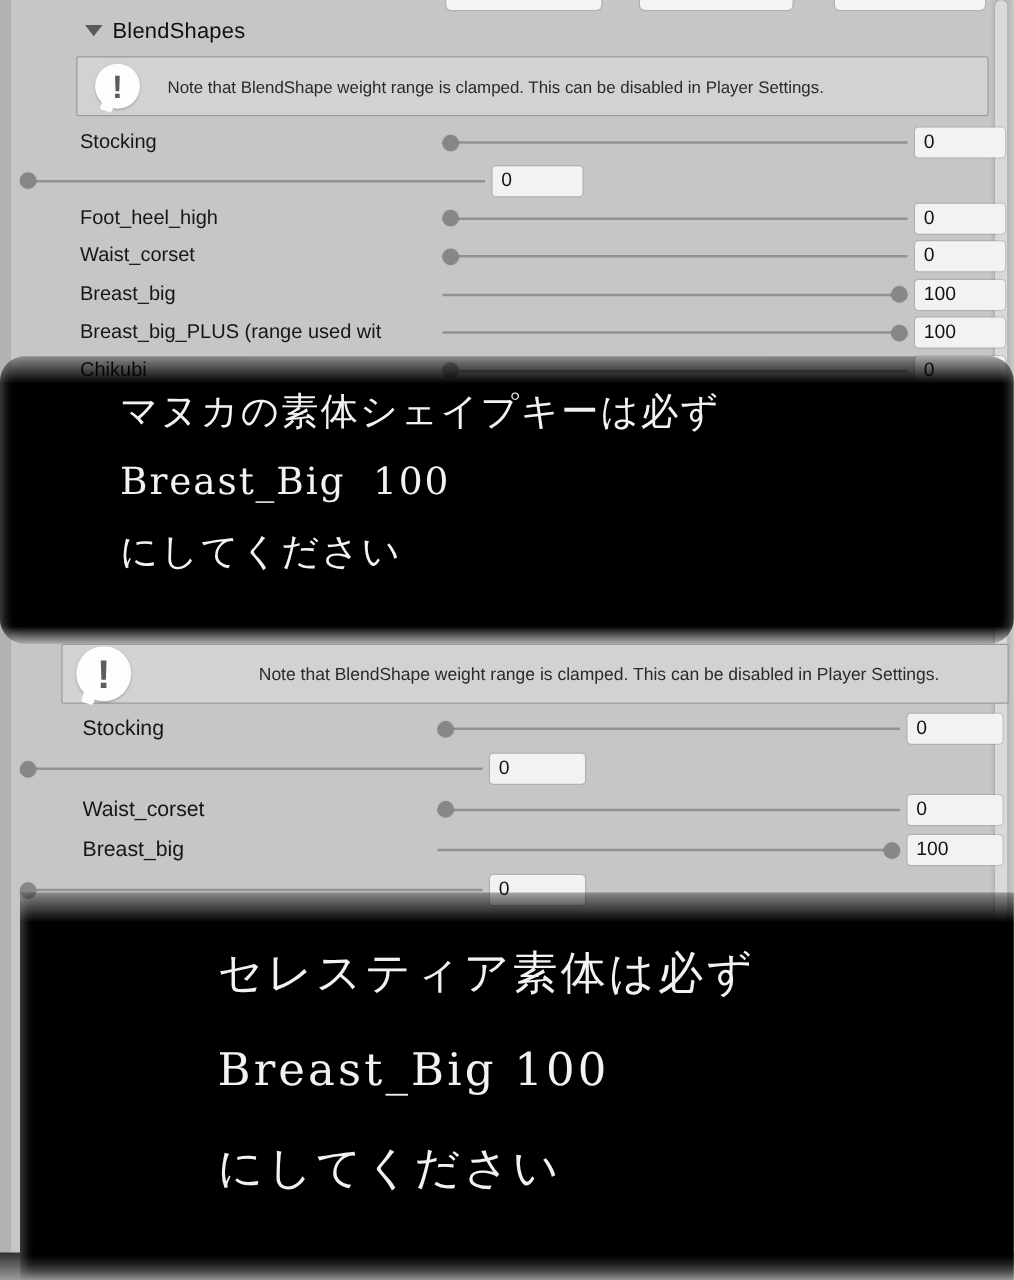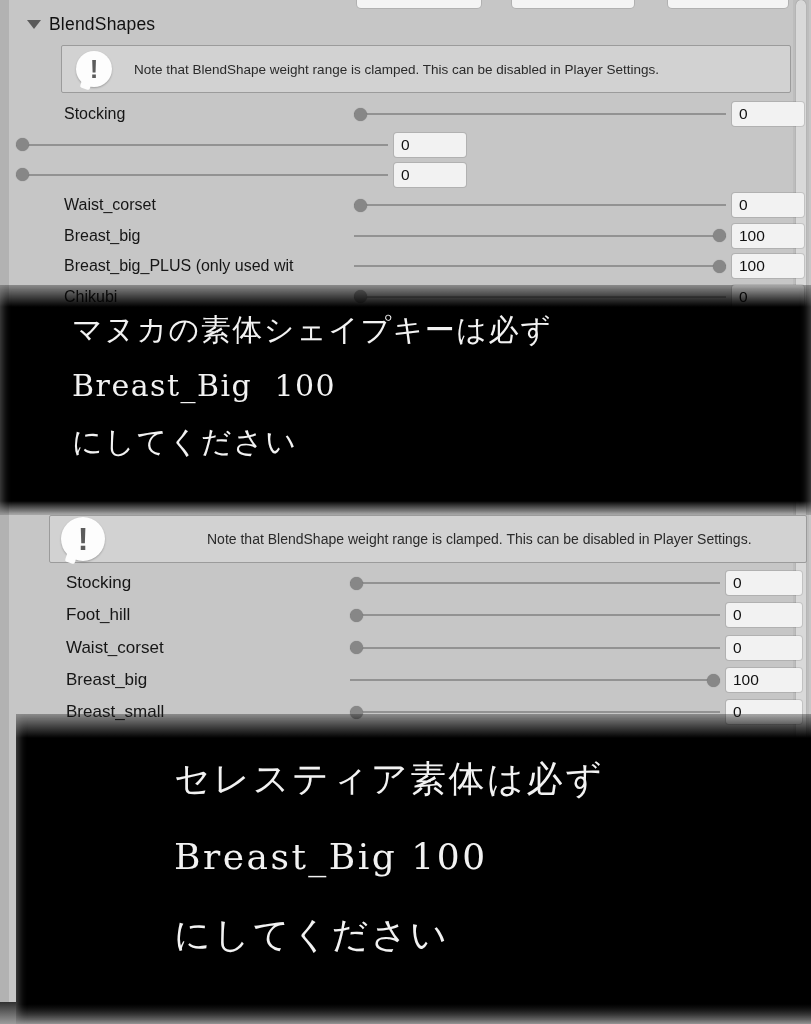--- a/index.html
+++ b/index.html
@@ -19,21 +19,21 @@
   .scrollbar .thumb{position:absolute;left:3px;top:0;width:10px;height:100%;background:#d9d9d9;border-radius:5px;}
 
   
   .top-fields{position:absolute;top:0;left:0;width:811px;height:9px;z-index:1;}
   .top-fields .pf{position:absolute;top:-6px;height:14px;background:#f4f4f4;border-radius:4px;box-shadow:0 0 0 1px rgba(0,0,0,0.10);}
   .pf.a{left:357px;width:124px;}
   .pf.b{left:512px;width:122px;}
   .pf.c{left:668px;width:120px;}
 
   
-  .header{position:absolute;left:0;top:12px;height:24px;display:flex;align-items:center;z-index:1;}
+  .header{position:absolute;left:0;top:12px;height:24px;display:flex;align-items:center;z-index:1;padding-left:41px;}
   .foldout{width:0;height:0;margin-left:27px;border-left:7px solid transparent;border-right:7px solid transparent;border-top:9px solid #5a5a5a;}
   .header .title{margin-left:8px;font-size:17.5px;color:#101010;letter-spacing:0.2px;}
 
   
   .helpbox{position:absolute;background:#d2d2d2;border:1px solid #9b9b9b;border-radius:2px;display:flex;align-items:center;z-index:1;box-sizing:border-box;}
   .helpbox.h1{left:61px;top:45px;width:730px;height:48px;}
   .helpbox.h2{left:49px;top:515px;width:758px;height:48px;}
   .bubble{position:relative;border-radius:50%;background:#fdfdfd;box-shadow:0 1px 2px rgba(0,0,0,0.25);display:flex;align-items:center;justify-content:center;flex:0 0 auto;}
   .h1 .bubble{width:36px;height:36px;margin-left:14px;}
   .h2 .bubble{width:44px;height:44px;margin-left:11px;}
@@ -63,22 +63,22 @@
   .value-field{flex:0 0 auto;margin-left:6px;height:24px;background:#f2f2f2;border:none;border-radius:3px;box-shadow:0 0 0 1px rgba(0,0,0,0.10);font-family:"Liberation Sans","DejaVu Sans",sans-serif;font-size:15.5px;color:#111;padding:0 0 0 7px;outline:none;}
   .s1 .value-field{width:65px;}
   .s2 .value-field{width:69px;}
 
   
   .bottom-strip{position:absolute;left:0;bottom:0;width:811px;height:22px;background:linear-gradient(to bottom,#303030,#9c9c9c);z-index:1;}
 
   
   .overlay{position:absolute;left:0;width:811px;z-index:2;display:flex;flex-direction:column;
     box-shadow:inset 7px 0 9px -5px rgba(150,150,150,0.55), inset -7px 0 9px -5px rgba(150,150,150,0.55);}
-  .overlay.o1{top:285px;height:230px;padding:30px 0 0 72px;box-sizing:border-box;gap:26px;
-    background:linear-gradient(to bottom,rgba(0,0,0,0.30) 0,#000 22px,#000 calc(100% - 14px),rgba(0,0,0,0.12) 100%);}
+  .overlay.o1{top:285px;height:230px;padding:30px 0 0 96px;box-sizing:border-box;gap:26px;
+    background:linear-gradient(to bottom,rgba(0,0,0,0.30) 0,#000 22px,#000 calc(100% - 14px),rgba(0,0,0,0.12) 100%);border-radius:20px;}
   .overlay.o2{top:714px;height:310px;padding:46px 0 0 158px;box-sizing:border-box;gap:40px;
     background:linear-gradient(to bottom,rgba(0,0,0,0.30) 0,#000 24px,#000 calc(100% - 20px),rgba(0,0,0,0.05) 100%);margin-left:16px;}
   .ann-line{color:#f2f2f2;font-family:"DejaVu Serif","Liberation Serif",serif;white-space:pre;}
   .o1 .ann-line{font-size:30px;line-height:30px;letter-spacing:1.5px;}
   .o2 .ann-line{font-size:36px;line-height:38px;letter-spacing:2.5px;}
 </style>
 </head>
 <body>
 
 <div id="page">
@@ -119,20 +119,21 @@
 
   <div class="row">
     <div class="slider">
       <div class="track"></div>
       <div class="thumb" style="left: calc(0% + 0px);"></div>
     </div>
     <input class="value-field" value="0" style="">
   </div>
 
   <div class="row">
+    <span class="bs-label">Foot_heel_high</span>
     <div class="slider">
       <div class="track"></div>
       <div class="thumb" style="left: calc(0% + 0px);"></div>
     </div>
     <input class="value-field" value="0" style="">
   </div>
 
   <div class="row">
     <span class="bs-label">Waist_corset</span>
     <div class="slider">
@@ -145,21 +146,21 @@
   <div class="row">
     <span class="bs-label">Breast_big</span>
     <div class="slider">
       <div class="track"></div>
       <div class="thumb" style="left: calc(100% - 13px);"></div>
     </div>
     <input class="value-field" value="100" style="">
   </div>
 
   <div class="row">
-    <span class="bs-label">Breast_big_PLUS (only used wit</span>
+    <span class="bs-label">Breast_big_PLUS (range used wit</span>
     <div class="slider">
       <div class="track"></div>
       <div class="thumb" style="left: calc(100% - 13px);"></div>
     </div>
     <input class="value-field" value="100" style="">
   </div>
 
   <div class="row">
     <span class="bs-label">Chikubi</span>
     <div class="slider">
@@ -181,21 +182,20 @@
   <div class="row">
     <span class="bs-label">Stocking</span>
     <div class="slider">
       <div class="track"></div>
       <div class="thumb" style="left: calc(0% + 0px);"></div>
     </div>
     <input class="value-field" value="0" style="">
   </div>
 
   <div class="row">
-    <span class="bs-label">Foot_hill</span>
     <div class="slider">
       <div class="track"></div>
       <div class="thumb" style="left: calc(0% + 0px);"></div>
     </div>
     <input class="value-field" value="0" style="">
   </div>
 
   <div class="row">
     <span class="bs-label">Waist_corset</span>
     <div class="slider">
@@ -208,21 +208,20 @@
   <div class="row">
     <span class="bs-label">Breast_big</span>
     <div class="slider">
       <div class="track"></div>
       <div class="thumb" style="left: calc(100% - 13px);"></div>
     </div>
     <input class="value-field" value="100" style="">
   </div>
 
   <div class="row">
-    <span class="bs-label">Breast_small</span>
     <div class="slider">
       <div class="track"></div>
       <div class="thumb" style="left: calc(0% + 0px);"></div>
     </div>
     <input class="value-field" value="0" style="">
   </div>
 </div>
 
   <div class="bottom-strip"></div>
 

